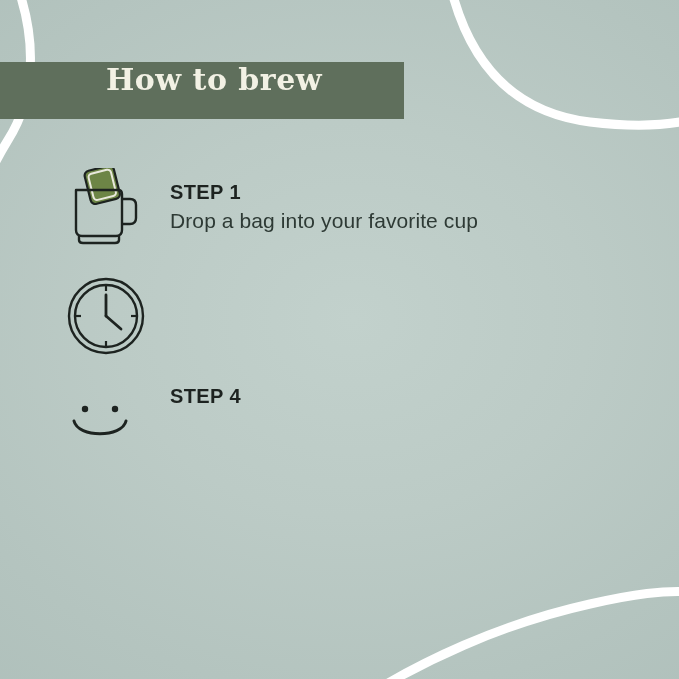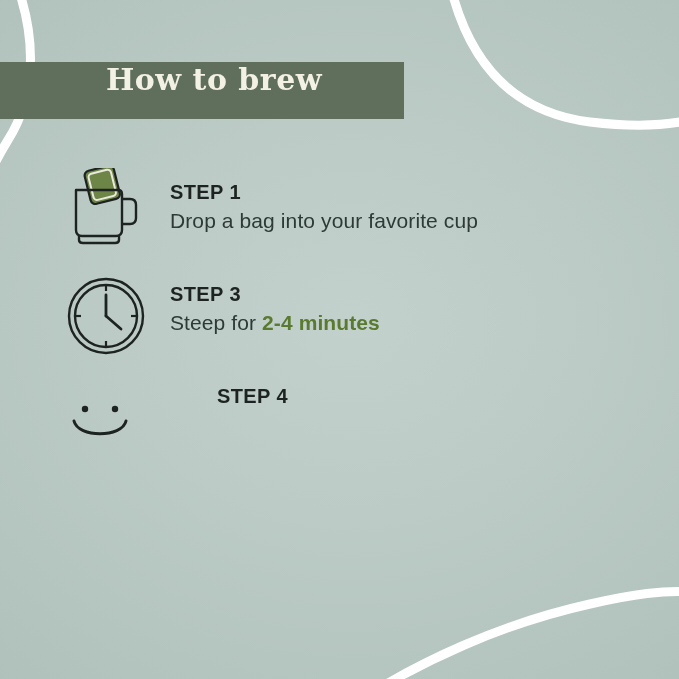--- a/index.html
+++ b/index.html
@@ -95,21 +95,21 @@
     font-weight:700;
     color:#5a7a30;
   }
 
   
   .row-1 .step-icon { padding-top:0px; }
   .row-2 .step-icon { padding-top:2px; }
   .row-3 .step-icon { padding-top:6px; }
   .row-4 .step-icon { padding-top:28px; }
 
-  .row-4 { height:96px;gap:47px; }
+  .row-4 { height:96px; }
 </style>
 </head>
 <body>
 
 <div id="poster">
 
   <svg id="deco" viewBox="0 0 679 679">
 
     <path d="M 18 -12 C 36 40, 36 96, 8 140 C -14 176, -26 206, -20 240" fill="none" stroke="#ffffff" stroke-width="9" stroke-linecap="round"></path>
 
@@ -155,24 +155,20 @@
 
           <line x1="40" y1="9" x2="40" y2="15" stroke="#1d2320" stroke-width="2.2"></line>
           <line x1="71" y1="40" x2="65" y2="40" stroke="#1d2320" stroke-width="2.2"></line>
           <line x1="40" y1="71" x2="40" y2="65" stroke="#1d2320" stroke-width="2.2"></line>
           <line x1="9" y1="40" x2="15" y2="40" stroke="#1d2320" stroke-width="2.2"></line>
 
           <line x1="40" y1="40" x2="40" y2="19" stroke="#1d2320" stroke-width="2.8" stroke-linecap="round"></line>
           <line x1="40" y1="40" x2="55" y2="53" stroke="#1d2320" stroke-width="2.8" stroke-linecap="round"></line>
         </svg>
       </div>
-      <div class="step-text">
-        <div class="step-label">STEP 3</div>
-        <div class="step-desc"><span>Steep for </span><span class="hl">2-4 minutes</span><span></span></div>
-      </div>
     </div>
 
     <div class="step-row row-4">
       <div class="step-icon">
         <svg width="70" height="46" viewBox="0 0 70 46">
           <circle cx="19" cy="9" r="3.2" fill="#1d2320"></circle>
           <circle cx="49" cy="9" r="3.2" fill="#1d2320"></circle>
           <path d="M 8 21 C 12 38, 56 38, 60 21" fill="none" stroke="#1d2320" stroke-width="3" stroke-linecap="round"></path>
         </svg>
       </div>

